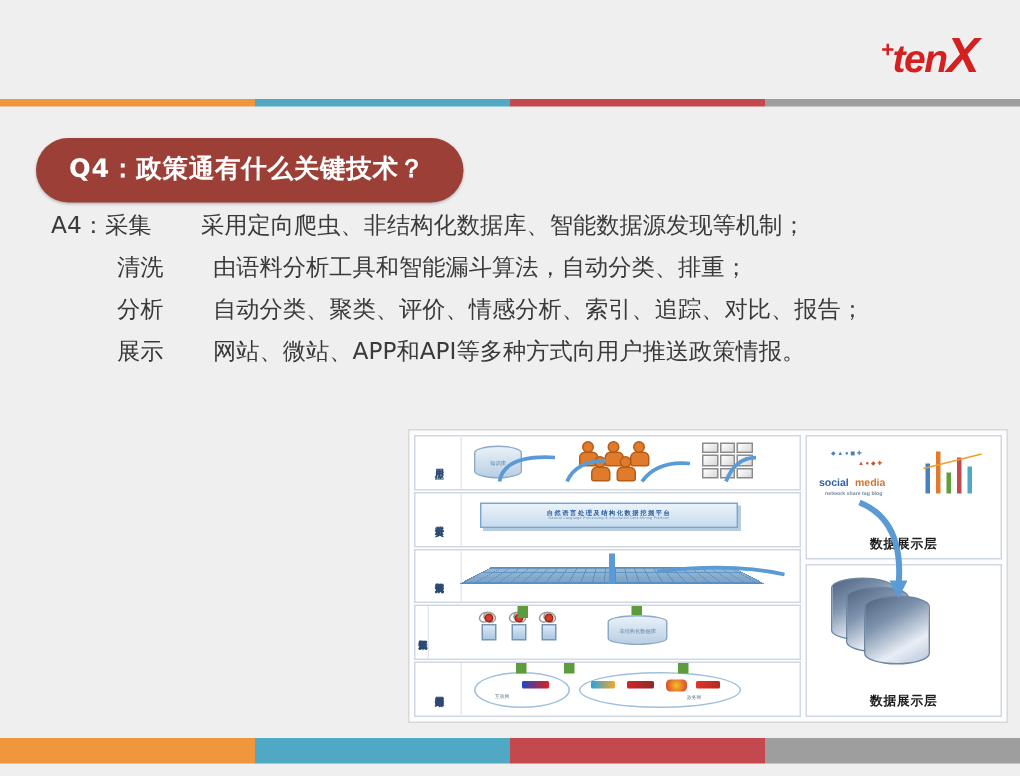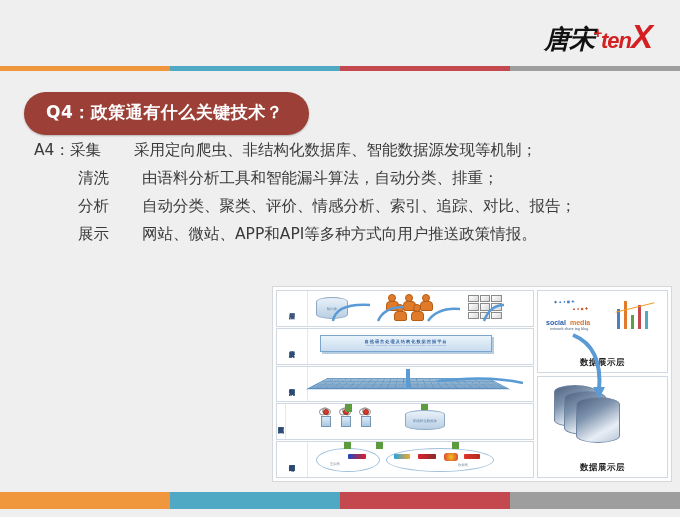--- a/index.html
+++ b/index.html
@@ -21,21 +21,21 @@
   .logo-cn{
     font-family:"DejaVu Sans",sans-serif;
     font-size:26px;color:#111;font-weight:bold;font-style:italic;
     letter-spacing:-1px;
   }
   .logo-sup{
     font-size:15px;color:#d42020;font-weight:bold;
     position:relative;top:-10px;left:-1px;font-style:italic;
   }
   .logo-en{
-    font-size:22px;color:#d42020;font-weight:bold;font-style:italic;
+    font-size:26px;color:#d42020;font-weight:bold;font-style:italic;
     letter-spacing:-1px;margin-left:-1px;
   }
   .logo-x{
     font-size:33px;color:#d42020;font-weight:bold;font-style:italic;
   }
 
   
   .rule{position:absolute;left:0;width:680px;display:flex;}
   .rule span{flex:1 1 25%;}
   .rule-top{top:66px;height:5px;}
@@ -206,21 +206,20 @@
     position:absolute;border:1px solid #6f86a3;border-radius:50%/16%;
     background:linear-gradient(150deg,#4f6280 0%,#7e93ad 35%,#e8eef6 72%,#b8c6d8 100%);
   }
 </style>
 </head>
 <body>
 
 <div class="slide">
 
   <div class="logo">
-    <span class="logo-cn">唐宋</span>
     <span class="logo-sup">+</span>
     <span class="logo-en">ten</span>
     <span class="logo-x">X</span>
   </div>
 
   <div class="rule rule-top">
     <span style="background:#f0963c"></span>
     <span style="background:#4fa8c4"></span>
     <span style="background:#c4494f"></span>
     <span style="background:#9e9e9e"></span>

